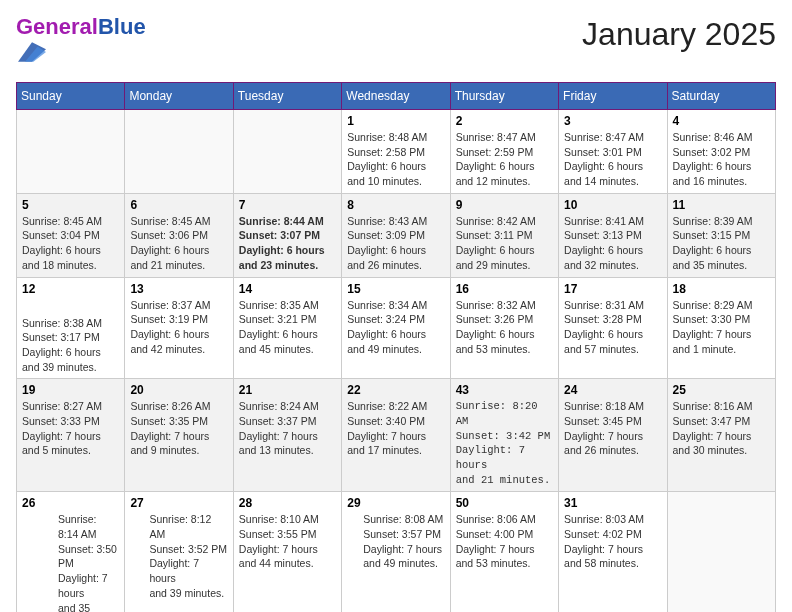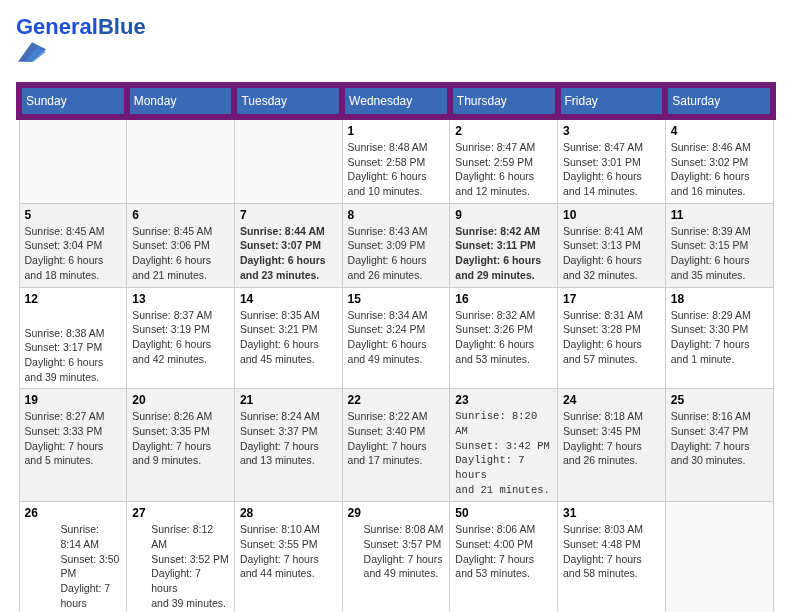--- a/index.html
+++ b/index.html
@@ -18,21 +18,21 @@
     }
     .logo {
       display: flex;
       align-items: center;
     }
     .logo-text {
       font-size: 22px;
       font-weight: bold;
       line-height: 1;
     }
-    .logo-general { color: #1d4ed8; }
+    .logo-general { color: #a21caf; }
     .logo-blue { color: #2255aa; }
     .logo-icon {
       width: 28px;
       height: 28px;
       margin-left: 2px;
     }
     .title-block {
       text-align: right;
     }
     .title-block h1 {
@@ -52,21 +52,21 @@
     }
     thead tr {
       background: #3a6ab5;
       color: #fff;
     }
     thead th {
       padding: 6px 4px;
       text-align: left;
       font-weight: normal;
       font-size: 12px;
-      border: 6px solid #701a75;
+      border: 1px solid #701a75;
     }
     tbody tr {
       vertical-align: top;
     }
     tbody tr:nth-child(odd) {
       background: #fff;
     }
     tbody tr:nth-child(even) {
       background: #f2f2f2;
     }
@@ -98,20 +98,21 @@
       <div class="logo-text">
         <span class="logo-general">General</span><span class="logo-blue">Blue</span>
       </div>
       <svg class="logo-icon" viewBox="0 0 40 28">
         <polygon points="0,28 20,0 40,10 20,28" fill="#2255aa" opacity="0.85"></polygon>
         <polygon points="10,28 28,6 40,14 22,28" fill="#4488dd" opacity="0.7"></polygon>
       </svg>
     </div>
   </div>
   <div class="title-block">
+    <h1>January 2025</h1>
   </div>
 </div>
 
 <table>
   <thead>
     <tr>
     <th>Sunday</th>
         <th>Monday</th>
         <th>Tuesday</th>
         <th>Wednesday</th>
@@ -178,21 +179,21 @@
         </td>
         <td>
           <span class="day-num">8</span>
           <div class="day-info" style="white-space: pre-line;">Sunrise: 8:43 AM
 Sunset: 3:09 PM
 Daylight: 6 hours
 and 26 minutes.</div>
         </td>
         <td>
           <span class="day-num">9</span>
-          <div class="day-info" style="white-space: pre-line; font-weight: bold;">Sunrise: 8:42 AM
+          <div class="day-info" style="white-space: pre-line;">Sunrise: 8:42 AM
 Sunset: 3:11 PM
 Daylight: 6 hours
 and 29 minutes.</div>
         </td>
         <td>
           <span class="day-num">10</span>
           <div class="day-info" style="white-space: pre-line;">Sunrise: 8:41 AM
 Sunset: 3:13 PM
 Daylight: 6 hours
 and 32 minutes.</div>
@@ -279,21 +280,21 @@
 and 13 minutes.</div>
         </td>
         <td>
           <span class="day-num">22</span>
           <div class="day-info" style="white-space: pre-line;">Sunrise: 8:22 AM
 Sunset: 3:40 PM
 Daylight: 7 hours
 and 17 minutes.</div>
         </td>
         <td>
-          <span class="day-num">23</span>
+          <span class="day-num">43</span>
           <div class="day-info" style="white-space: pre-line; font-family: Liberation Mono, monospace;">Sunrise: 8:20 AM
 Sunset: 3:42 PM
 Daylight: 7 hours
 and 21 minutes.</div>
         </td>
         <td>
           <span class="day-num">24</span>
           <div class="day-info" style="white-space: pre-line;">Sunrise: 8:18 AM
 Sunset: 3:45 PM
 Daylight: 7 hours
@@ -339,20 +340,20 @@
         <td>
           <span class="day-num">50</span>
           <div class="day-info" style="white-space: pre-line;">Sunrise: 8:06 AM
 Sunset: 4:00 PM
 Daylight: 7 hours
 and 53 minutes.</div>
         </td>
         <td>
           <span class="day-num">31</span>
           <div class="day-info" style="white-space: pre-line;">Sunrise: 8:03 AM
-Sunset: 4:48 PM
+Sunset: 4:02 PM
 Daylight: 7 hours
 and 58 minutes.</div>
         </td>
         <td class="empty"></td>
       </tr>
     </tbody>
 </table>
 
 </body></html>

